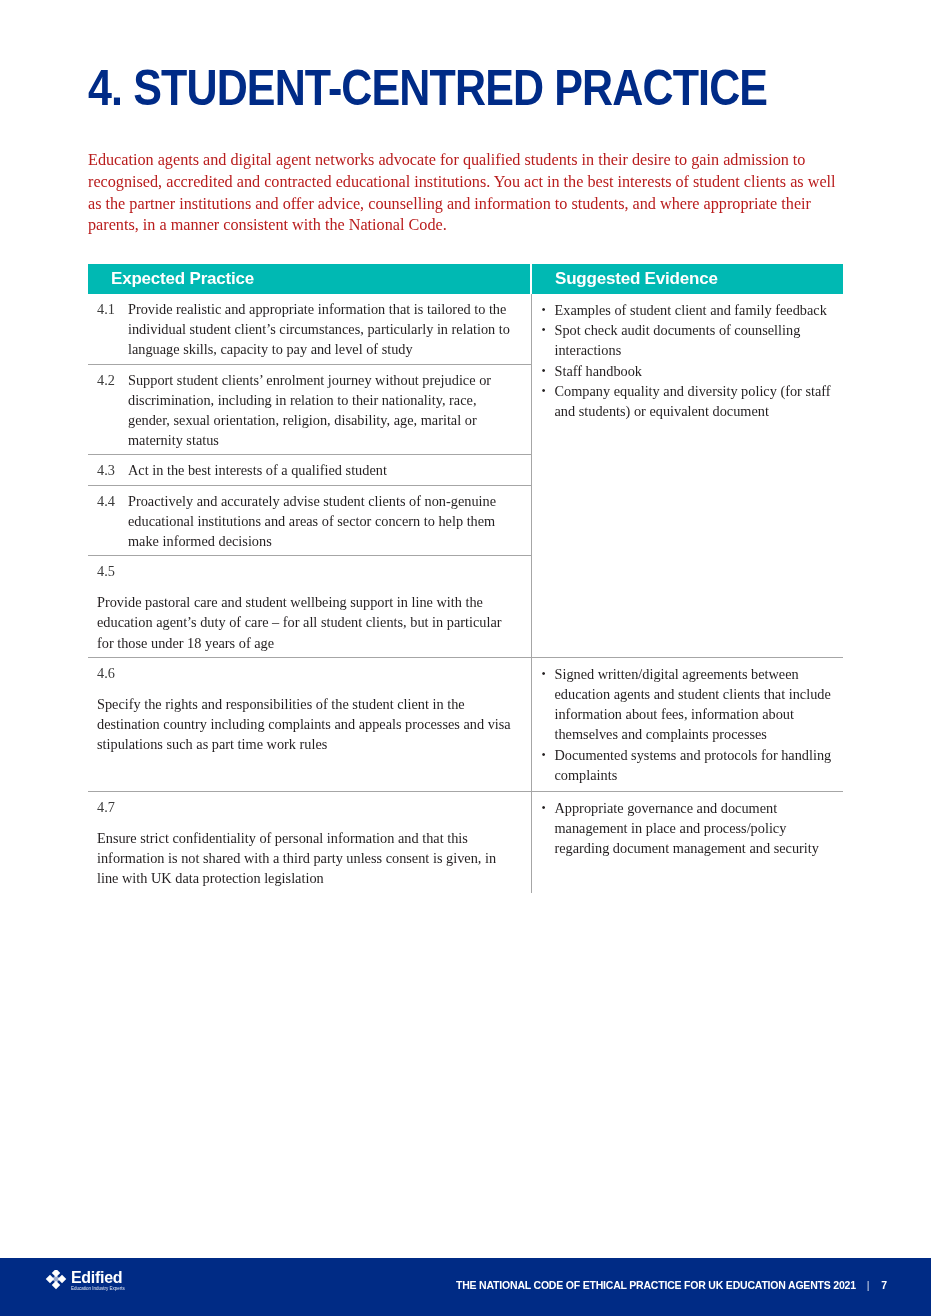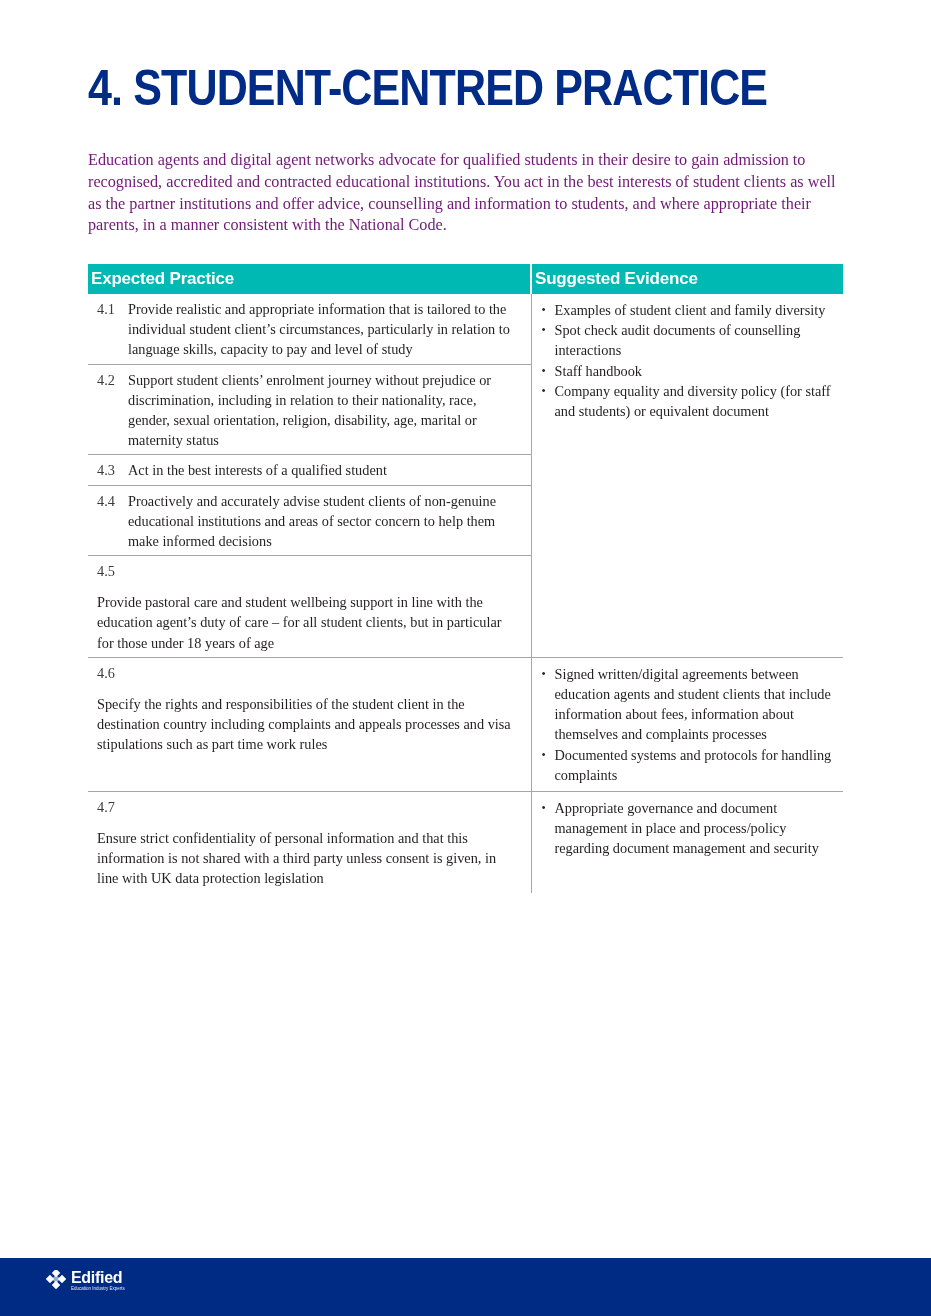--- a/index.html
+++ b/index.html
@@ -11,33 +11,33 @@
     font-family: "Liberation Sans", sans-serif;
     font-weight: bold; font-size: 50px; letter-spacing: -1px;
     color: #002b87; line-height: 60px;
     transform: scaleX(0.86); transform-origin: left center;
     white-space: nowrap;
   }
 
   .intro {
     position: absolute; left: 88px; top: 150px; width: 760px;
     font-family: "Liberation Serif", serif;
-    font-size: 16.2px; line-height: 21.8px; color: #701a75;
+    font-size: 16.2px; line-height: 21.8px; color: #b91c1c;
   }
 
   table.practice {
     position: absolute; left: 88px; top: 264px; width: 755px;
     border-collapse: collapse;
     font-family: "Liberation Serif", serif;
     font-size: 14.3px; line-height: 20.2px; color: #231f20;
   }
   table.practice th {
     background: #00b9b3; color: #ffffff; text-align: left;
     font-family: "Liberation Sans", sans-serif; font-weight: bold;
-    font-size: 17px; height: 30px; padding: 0 3px; letter-spacing: -0.2px;
+    font-size: 17px; height: 30px; padding: 0 23px; letter-spacing: -0.2px;
   }
   table.practice th.col-left { width: 443px; border-right: 2px solid #ffffff; }
   table.practice td { vertical-align: top; }
   td.left-cell { border-right: 1.5px solid #a6a6a6; padding: 0; }
   td.right-cell { padding: 6px 10px 6px 10px; }
   tr.group td { border-bottom: 1.5px solid #a6a6a6; }
 
   .item { display: flex; padding: 5px 10px 4px 9px; border-bottom: 1.5px solid #a6a6a6; }
   .item:last-child { border-bottom: none; flex-direction: column; }
   .item-num { width: 31px; flex: 0 0 31px; color: #3a3a3a; }
@@ -105,21 +105,21 @@
         </div>
         <div class="item">
           <span class="item-num">4.5</span>
           <span class="item-text">Provide pastoral care and student wellbeing support in line with the education agent’s duty of care – for all student clients, but in particular for those under 18 years of age</span>
         </div>
       </td>
       <td class="right-cell">
         <ul class="evidence">
           <li>
               <span class="bullet">•</span>
-              <span class="ev-text">Examples of student client and family diversity</span>
+              <span class="ev-text">Examples of student client and family feedback</span>
             </li>
           <li>
               <span class="bullet">•</span>
               <span class="ev-text">Spot check audit documents of counselling interactions</span>
             </li>
           <li>
               <span class="bullet">•</span>
               <span class="ev-text">Staff handbook</span>
             </li>
           <li>
@@ -180,13 +180,18 @@
         <rect x="15" y="6" width="6" height="6" transform="rotate(45 18 9)"></rect>
         <rect x="9" y="12" width="6" height="6" transform="rotate(45 12 15)"></rect>
         <rect x="9" y="6" width="6" height="6" transform="rotate(45 12 9)" opacity="0.6"></rect>
       </g>
     </svg>
     <div class="logo-text">
       <div class="logo-name">Edified</div>
       <div class="logo-tag">Education Industry Experts</div>
     </div>
   </div>
+  <div class="footer-text">
+    <span>THE NATIONAL CODE OF ETHICAL PRACTICE FOR UK EDUCATION AGENTS 2021</span>
+    <span class="footer-sep">|</span>
+    <span>7</span>
+  </div>
 </div>
 
 </body></html>

